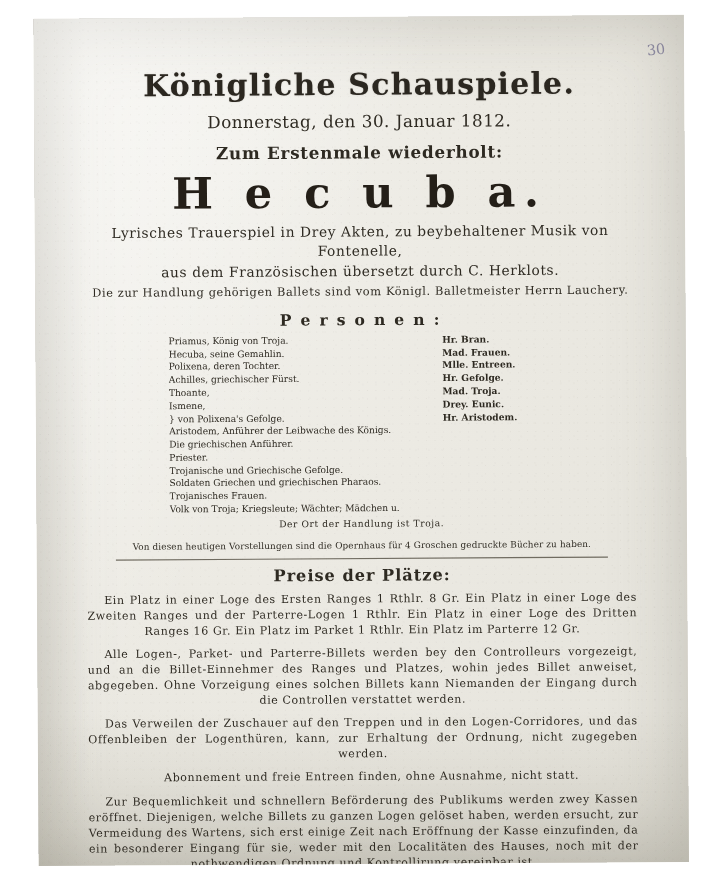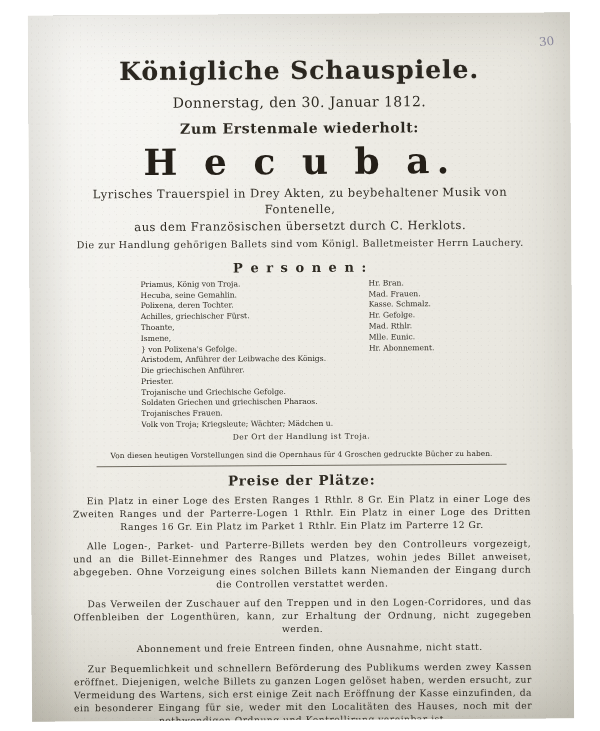--- a/index.html
+++ b/index.html
@@ -122,21 +122,21 @@
 
   .persons {
     display: flex;
     justify-content: center;
     gap: 18px;
     font-size: 7.6px;
     line-height: 1.42;
     text-align: left;
   }
   .persons .col-roles { width: 210px; }
-  .persons .col-actors { width: 92px; }
+  .persons .col-actors { width: 92px; font-weight: bold; }
   .role-row { display: block; white-space: nowrap; overflow: hidden; }
 
   .note-line {
     font-size: 7.4px;
     margin: 9px 0 6px 0;
     letter-spacing: .1px;
   }
 
   hr.rule {
     border: 0;
@@ -198,25 +198,25 @@
         <span class="role-row">Die griechischen Anführer.</span>
         <span class="role-row">Priester.</span>
         <span class="role-row">Trojanische und Griechische Gefolge.</span>
         <span class="role-row">Soldaten Griechen und griechischen Pharaos.</span>
         <span class="role-row">Trojanisches Frauen.</span>
         <span class="role-row">Volk von Troja; Kriegsleute; Wächter; Mädchen u.</span>
       </div>
       <div class="col-actors">
         <span class="role-row">Hr. Bran.</span>
         <span class="role-row">Mad. Frauen.</span>
-        <span class="role-row">Kasse. Schmalz.</span>
+        <span class="role-row">Mlle. Entreen.</span>
         <span class="role-row">Hr. Gefolge.</span>
-        <span class="role-row">Mad. Rthlr.</span>
-        <span class="role-row">Mlle. Eunic.</span>
-        <span class="role-row">Hr. Abonnement.</span>
+        <span class="role-row">Mad. Troja.</span>
+        <span class="role-row">Drey. Eunic.</span>
+        <span class="role-row">Hr. Aristodem.</span>
       </div>
     </div>
 
     <div class="role-row fraktur" style="font-size:7.6px;margin-top:2px;">Der Ort der Handlung ist Troja.</div>
 
     <div class="note-line fraktur">Von diesen heutigen Vorstellungen sind die Opernhaus für 4 Groschen gedruckte Bücher zu haben.</div>
 
     <hr class="rule">
 
     <div class="prices-head fraktur">Preise der Plätze:</div>

